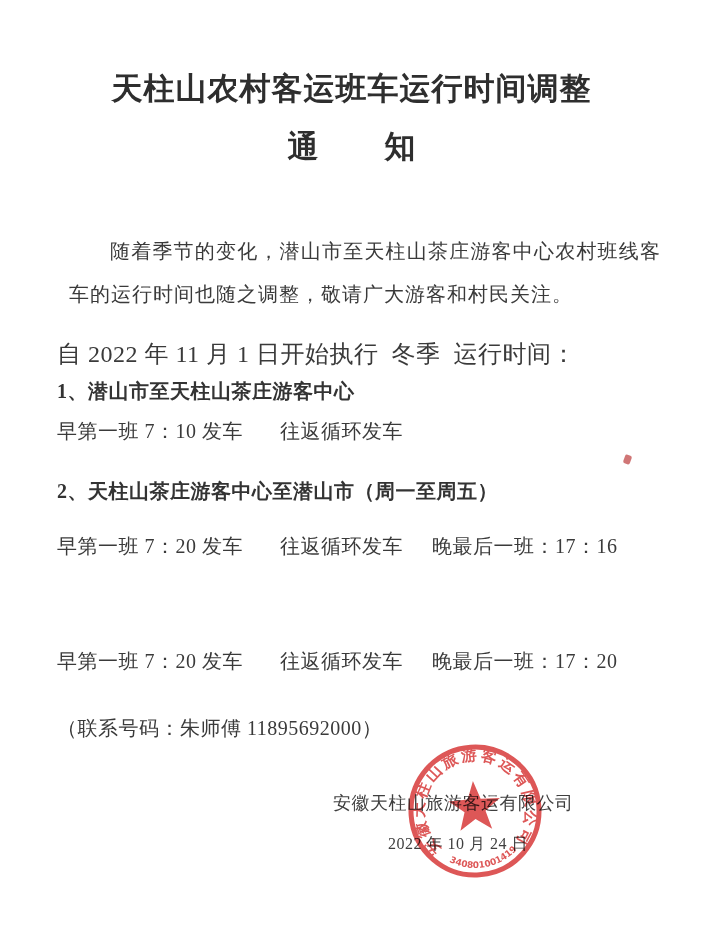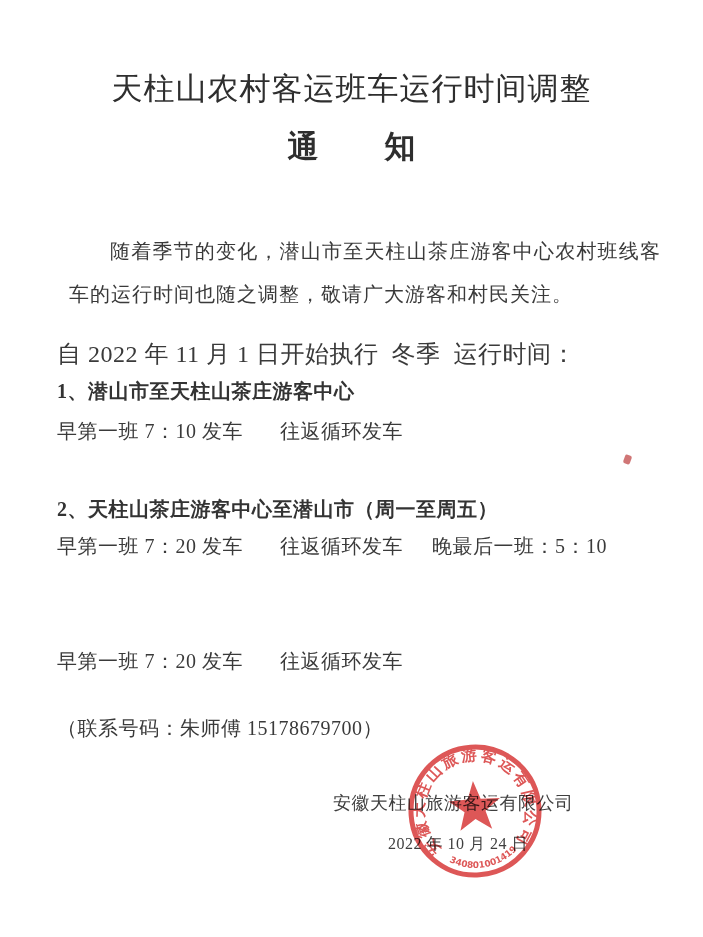--- a/index.html
+++ b/index.html
@@ -8,21 +8,21 @@
     position:relative;
     width:703px;height:937px;
     background:#ffffff;
     overflow:hidden;
     font-family:"Liberation Serif","DejaVu Serif",serif;
     color:#3a3a3a;
   }
   .title{
     position:absolute;top:68px;left:0;width:703px;
     text-align:center;
-    font-size:31px;font-weight:normal;color:#2e2e2e;
+    font-size:31px;font-weight:bold;color:#2e2e2e;
     letter-spacing:1px;white-space:nowrap;
   }
   .subtitle{
     position:absolute;top:126px;left:0;width:703px;
     display:flex;justify-content:center;gap:66px;
     font-size:31px;font-weight:bold;color:#2e2e2e;
   }
   .intro{
     position:absolute;top:230px;left:69px;width:592px;
     font-size:20px;line-height:43px;letter-spacing:1px;
@@ -38,21 +38,21 @@
     letter-spacing:0.5px;white-space:nowrap;
   }
   .sec-row{
     position:absolute;left:57px;
     display:flex;gap:0;
     font-size:20px;letter-spacing:0.5px;white-space:nowrap;text-align:center;
   }
   .sec-row .gap1{display:inline-block;width:37px;}
   .sec-row .gap2{display:inline-block;width:29px;}
   .h1{top:378px;font-family:Liberation Serif, serif;} .r1{top:418px;}
-  .h2{top:496px;} .r2{top:533px;}
+  .h2{top:478px;} .r2{top:533px;}
   .h3{top:608px;} .r3{top:648px;}
   .contact{
     position:absolute;top:715px;left:57px;
     font-size:20px;letter-spacing:0.5px;white-space:nowrap;
   }
   .company{
     position:absolute;top:791px;left:333px;
     font-size:18px;letter-spacing:0.5px;white-space:nowrap;color:#3f3f3f;
   }
   .date{
@@ -97,31 +97,32 @@
       <span>往返循环发车</span>
       <span class="gap2"></span>
   </div>
 
   <div class="sec-heading h2">2、天柱山茶庄游客中心至潜山市（周一至周五）</div>
   <div class="sec-row r2">
     <span>早第一班 7：20 发车</span>
       <span class="gap1"></span>
       <span>往返循环发车</span>
       <span class="gap2"></span>
-      <span>晚最后一班：5：10</span>
+      <span>晚最后一班：17：16</span>
   </div>
 
   <div class="sec-row r3">
     <span>早第一班 7：20 发车</span>
       <span class="gap1"></span>
       <span>往返循环发车</span>
       <span class="gap2"></span>
+      <span>晚最后一班：17：20</span>
   </div>
 
-  <div class="contact">（联系号码：朱师傅 15178679700）</div>
+  <div class="contact">（联系号码：朱师傅 11895692000）</div>
 
   <div class="company">安徽天柱山旅游客运有限公司</div>
   <div class="date">2022 年 10 月 24 日</div>
 
   <div class="speck"></div>
 
   <svg class="seal" viewBox="0 0 150 150" xmlns="http://www.w3.org/2000/svg">
     <defs>
       <path id="seal-text-arc" d="M 38.9 111.1 A 51 51 0 1 1 111.1 111.1" fill="none"></path>
       <path id="seal-num-arc" d="M 34.7 115.3 A 57 57 0 0 0 115.3 115.3" fill="none"></path>

